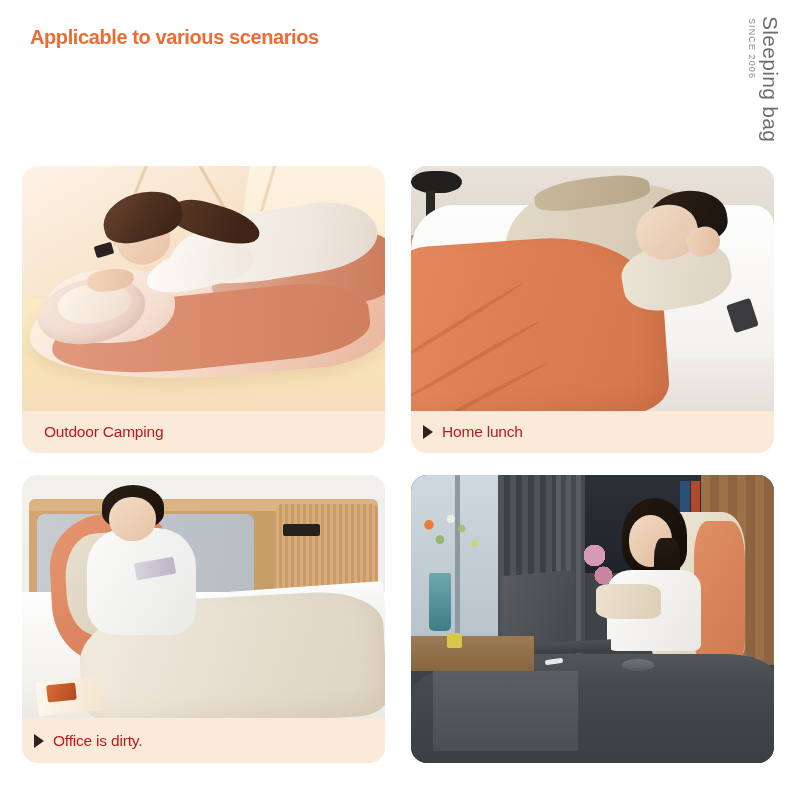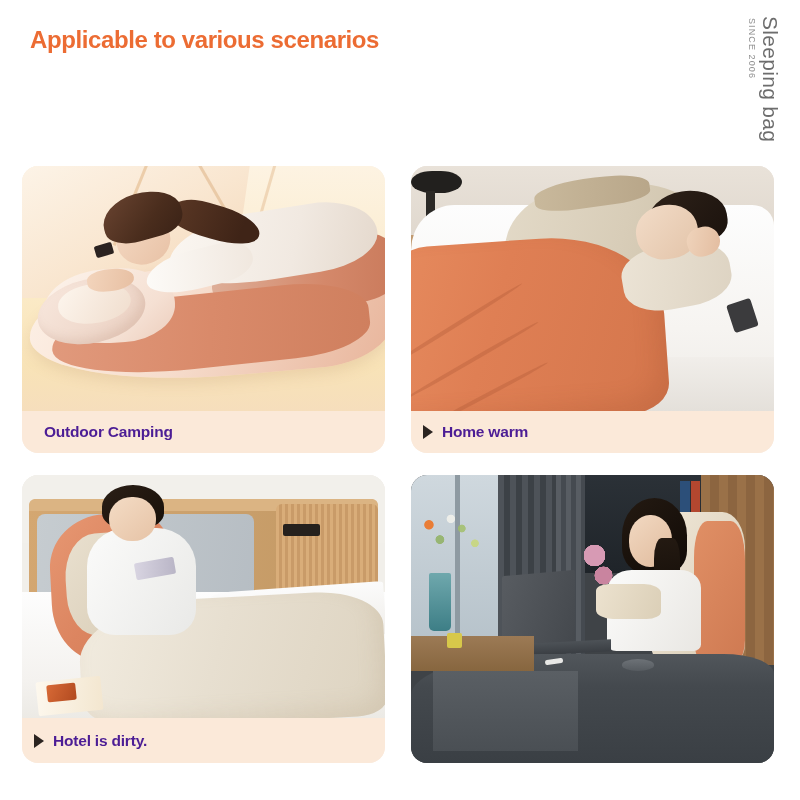--- a/index.html
+++ b/index.html
@@ -22,21 +22,21 @@
 
   
   .header {
     position: absolute;
     left: 30px;
     top: 26px;
     width: 660px;
   }
 
   .title-main {
-    font-size: 24px;
+    font-size: 20px;
     font-weight: bold;
     color: #ec6c33;
     letter-spacing: -0.4px;
     line-height: 1.15;
     white-space: nowrap;
   }
 
   .title-sub {
     margin-top: 21px;
     font-size: 25px;
@@ -123,22 +123,22 @@
     height: 0;
     border-left: 10px solid #2b2420;
     border-top: 7px solid transparent;
     border-bottom: 7px solid transparent;
     margin-right: 9px;
     flex: 0 0 auto;
   }
 
   .caption-text {
     font-size: 15.5px;
-    font-weight: bold;
-    color: #4c1d95;
+    font-weight: normal;
+    color: #b91c1c;
     letter-spacing: -0.2px;
     white-space: nowrap;
   }
 
   .caption-text.nomark { margin-left: 10px; }
 
   
   .sc1 { position:absolute; inset:0; background:linear-gradient(#fdf3e2 0%, #fbeccf 40%, #f7e4bf 100%); }
   .sc1 .tent {
     position:absolute; left:-10%; top:-4%; width:70%; height:62%;
@@ -619,21 +619,21 @@
           </div>
           <div class="arm2"></div>
           <div class="hair2"></div>
           <div class="head2"></div>
           <div class="hand2"></div>
           <div class="phone2"></div>
         </div>
       </div>
       <div class="caption">
         <span class="caption-marker"></span>
-        <span class="caption-text">Home warm</span>
+        <span class="caption-text">Home lunch</span>
       </div>
     </div>
 
     <div class="card">
       <div class="card-photo">
         <div class="sc3">
           <div class="wall3"></div>
           <div class="hb-wood"></div>
           <div class="hb-frame-top"></div>
           <div class="hb-rattan"></div>
@@ -647,21 +647,21 @@
           <div class="torso3"></div>
           <div class="hair3"></div>
           <div class="head3"></div>
           <div class="phone3"></div>
           <div class="mag"></div>
           <div class="mag-art"></div>
         </div>
       </div>
       <div class="caption row2">
         <span class="caption-marker"></span>
-        <span class="caption-text">Hotel is dirty.</span>
+        <span class="caption-text">Office is dirty.</span>
       </div>
     </div>
 
     <div class="card">
       <div class="card-photo">
         <div class="sc4">
           <div class="win"></div>
           <div class="win-mull"></div>
           <div class="curtain"></div>
           <div class="curtain2"></div>

